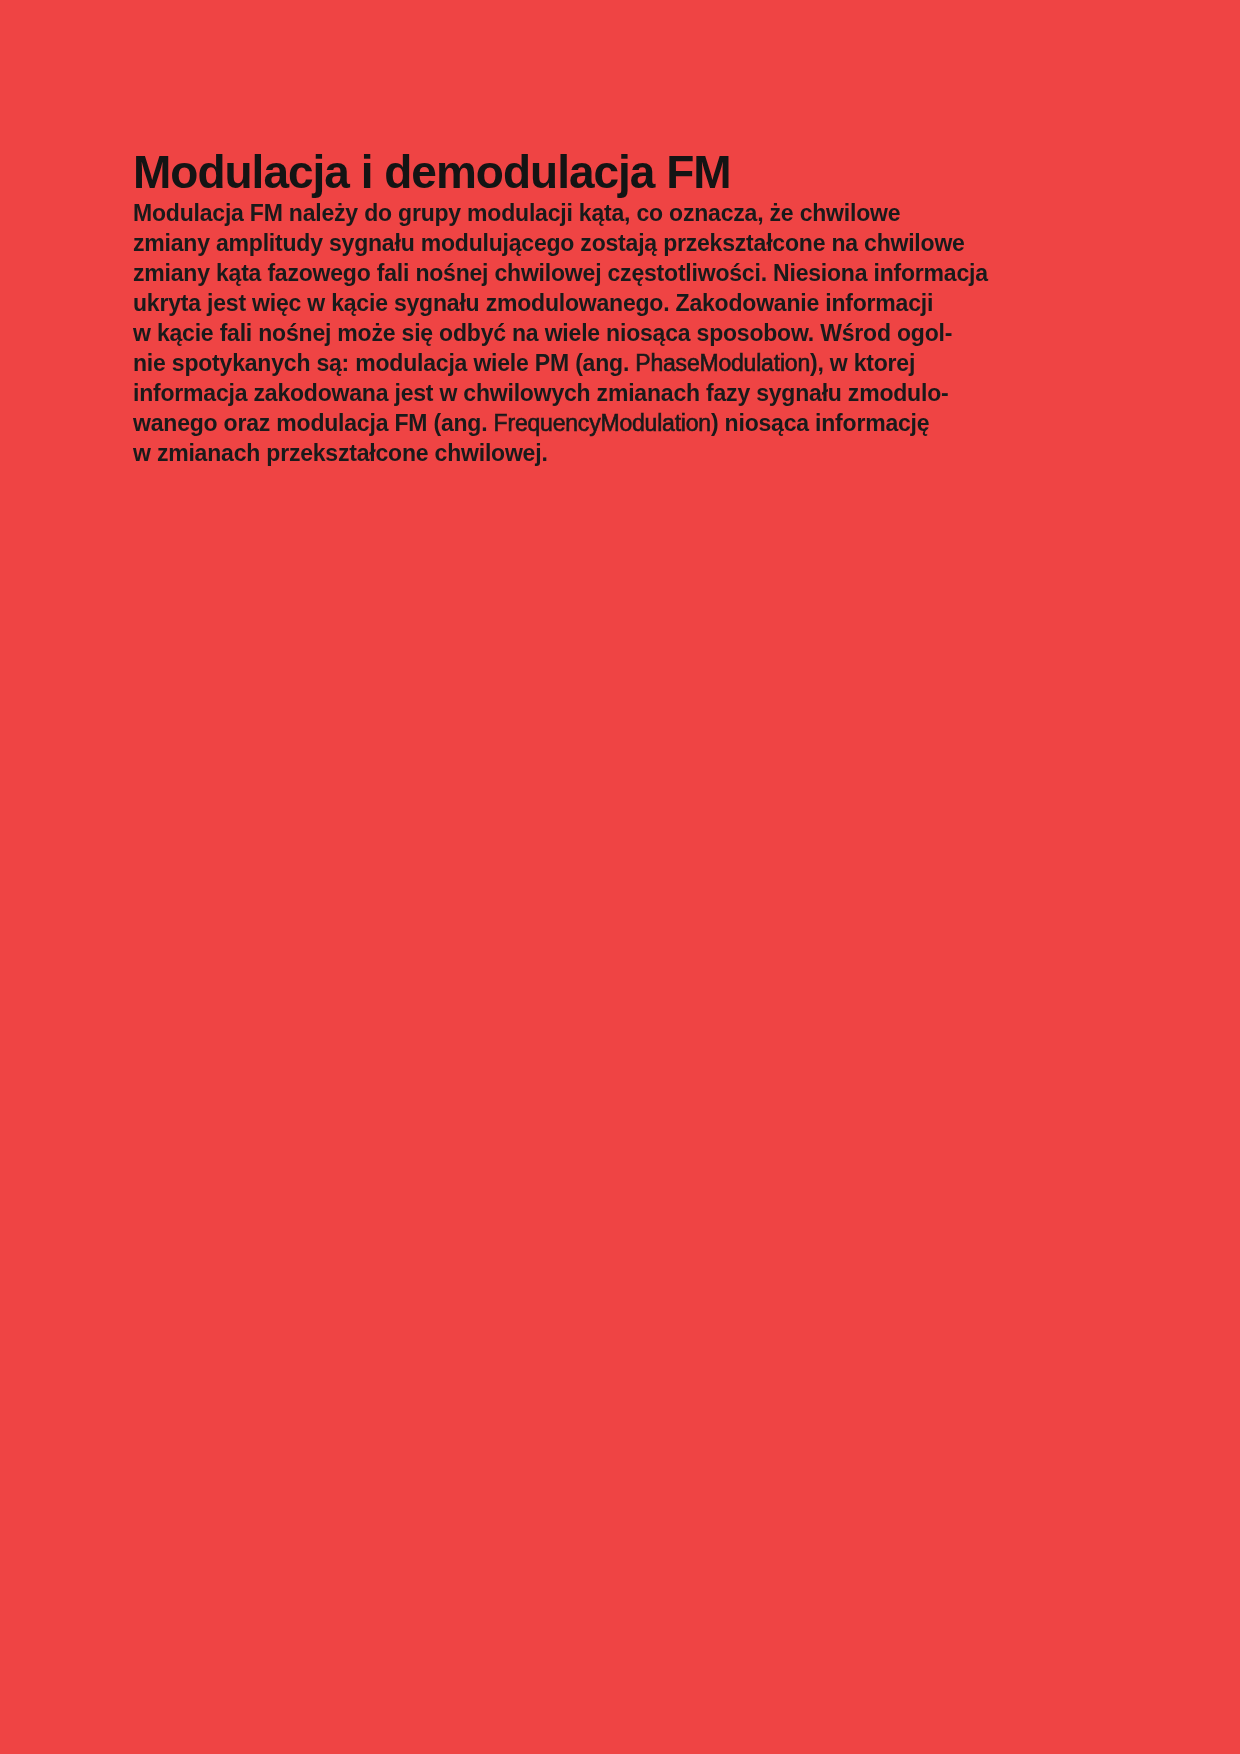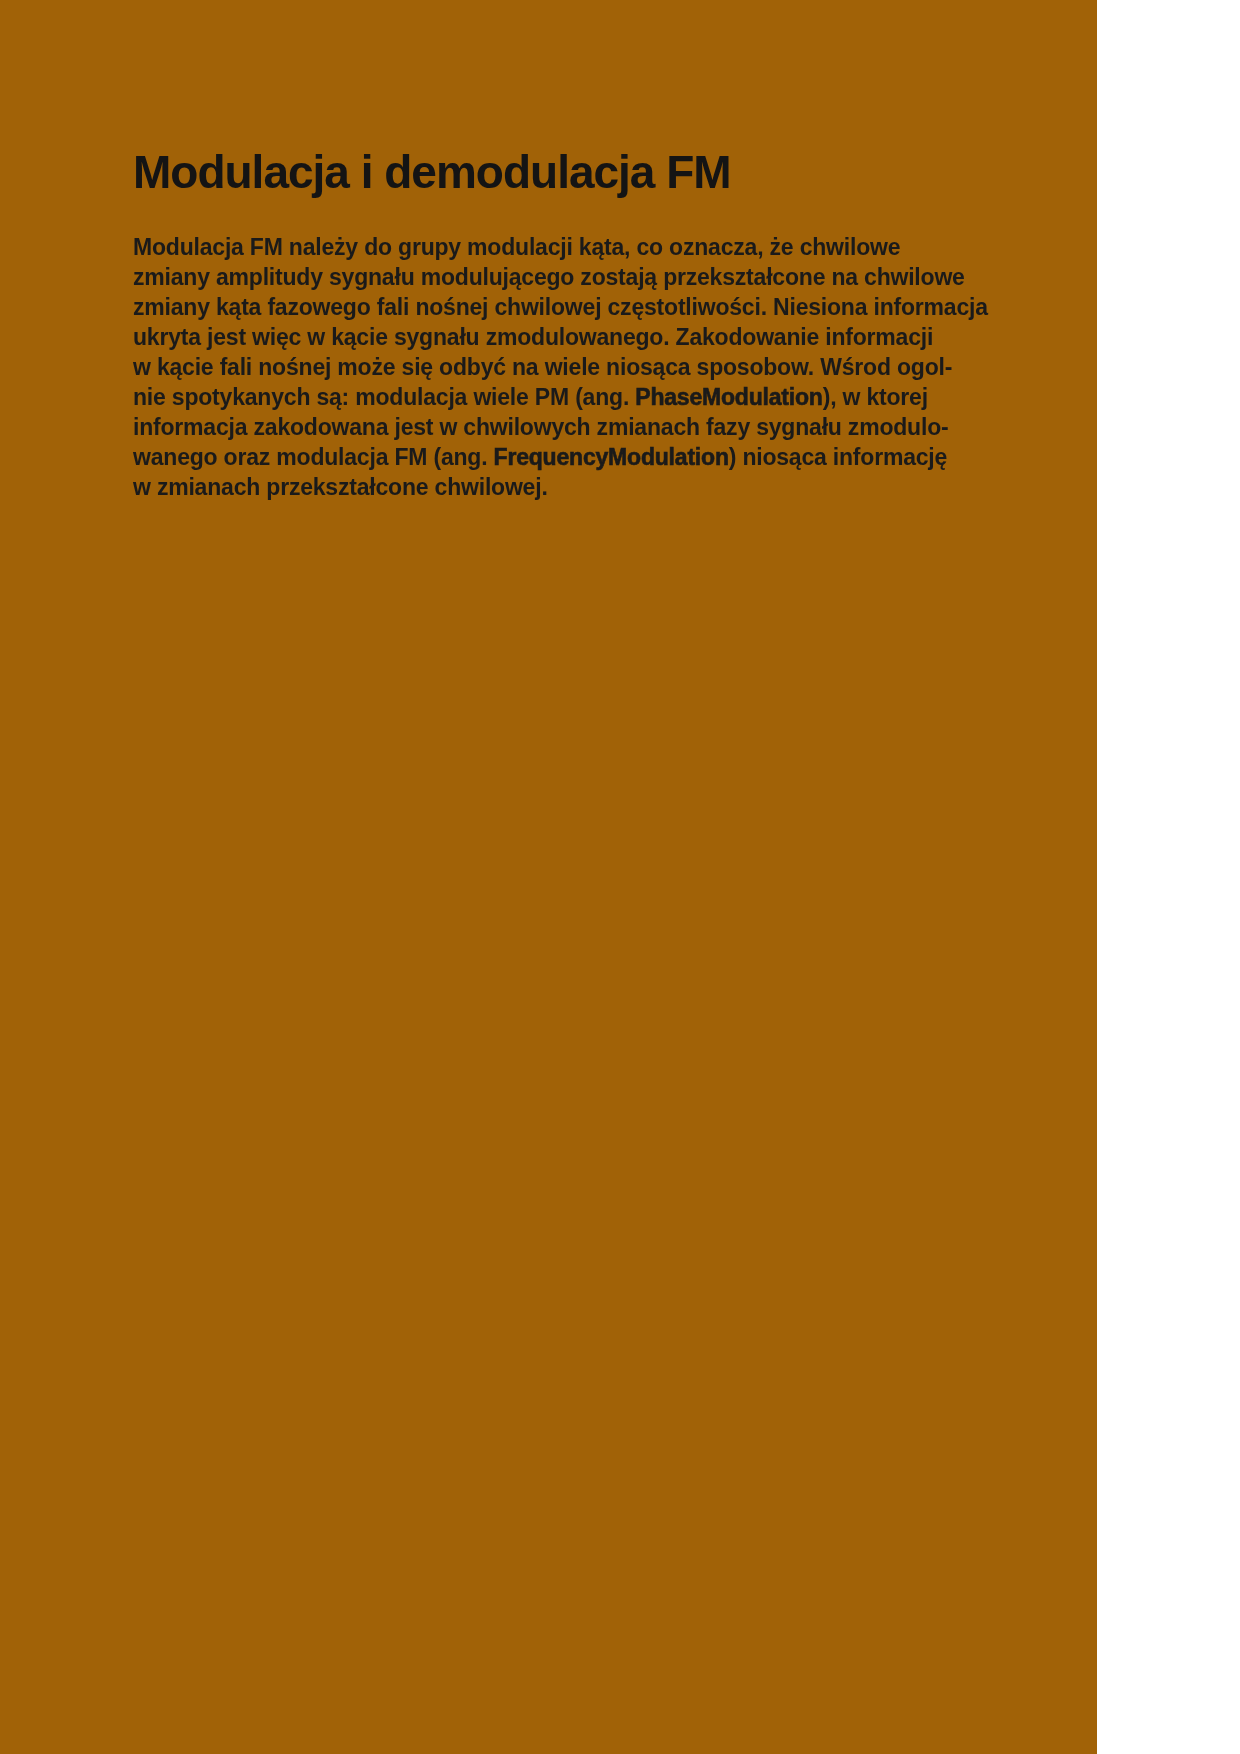--- a/index.html
+++ b/index.html
@@ -7,59 +7,58 @@
   html, body {
     width: 1240px;
     height: 1754px;
     background: #ffffff;
     font-family: "Liberation Sans", "DejaVu Sans", sans-serif;
     overflow: hidden;
   }
 
   .page {
     position: relative;
-    width: 1097px;
+    width: 1240px;
     height: 1754px;
-    background: #a16207;
+    background: #ef4444;
   }
 
   .content {
     position: absolute;
     left: 133px;
     top: 146px;
     width: 900px;
   }
 
   .doc-title {
     font-size: 46px;
     font-weight: 700;
     letter-spacing: -1px;
     line-height: 52px;
     color: #141414;
     white-space: nowrap;
   }
 
   .paragraph {
-    margin-top: 34px;
     color: #1a1a1a;
   }
 
   .line {
     font-size: 23px;
     font-weight: 600;          
     letter-spacing: -0.2px;
     line-height: 30px;
     white-space: nowrap;
     color: #1a1a1a;
   }
 
   .line span { display: inline; }
 
   .bold-term {
-    font-weight: 700;
+    font-weight: 400;
     -webkit-text-stroke: 0.6px #1a1a1a;  
   }
 </style>
 </head>
 <body>
 
 <div class="page">
   <div class="content">
 
     <h1 class="doc-title">Modulacja i demodulacja FM</h1>

